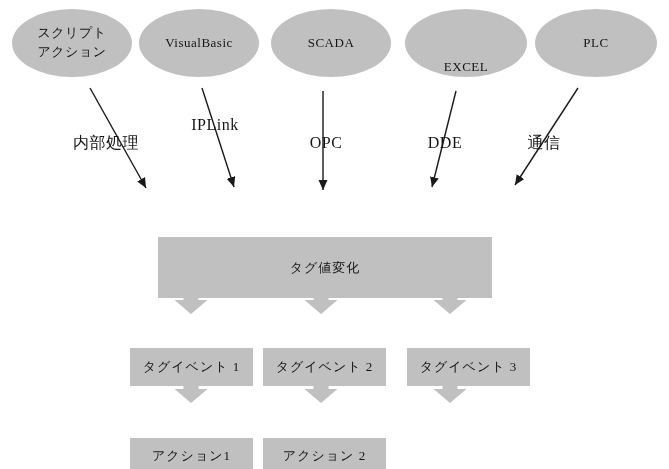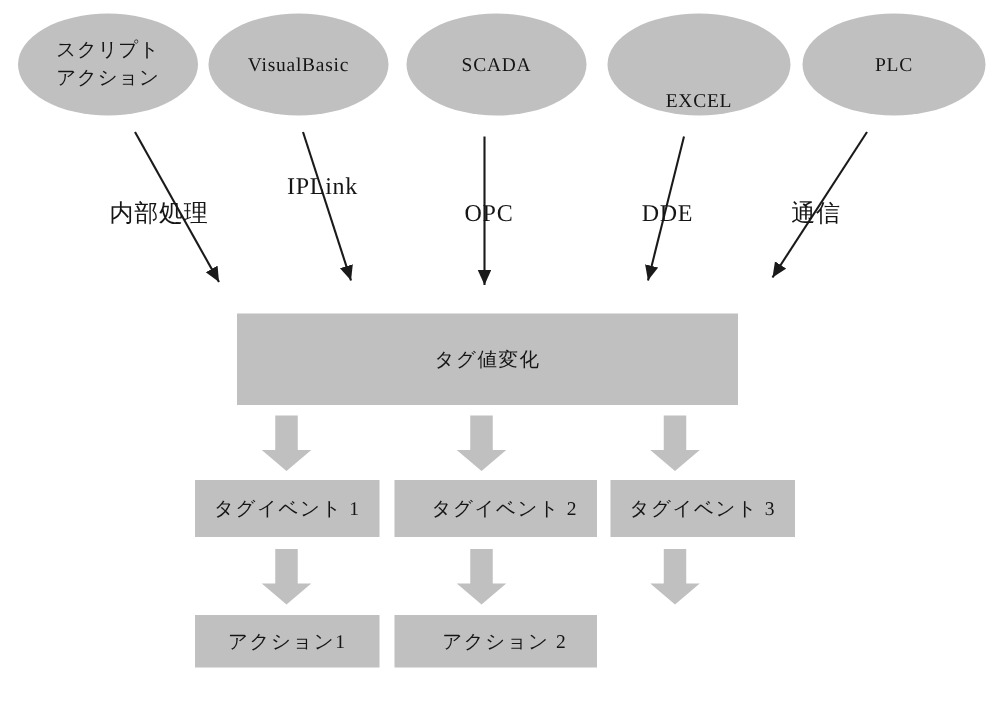--- a/index.html
+++ b/index.html
@@ -30,27 +30,27 @@
   }
   .cl1 { left:82px;  top:143px; }
   .cl2 { left:191px; top:125px;text-align:right; }
   .cl3 { left:302px; top:143px; }
   .cl4 { left:421px; top:143px; }
   .cl5 { left:520px; top:143px; }
 
   .rect {
     position:absolute; background:#c0c0c0;
     display:flex; align-items:center; justify-content:center;
-    font-size:13px; letter-spacing:1px; white-space:nowrap;
+    font-size:13px; letter-spacing:1px; white-space:nowrap;margin-top:28px;
   }
   .hub   { left:158px; top:209px; width:334px; height:61px; }
   .evt   { top:320px; height:38px; width:123px;align-items:center; }
   .act   { top:410px; height:35px; width:123px; }
   .col1  { left:130px; }
-  .col2  { left:263px;padding-left:12px; }
+  .col2  { left:263px; }
   .col3  { left:407px; }
 </style>
 </head>
 <body>
 
 <div class="canvas">
 
   <svg class="layer">
     <defs>
       <marker id="ah" markerUnits="userSpaceOnUse" markerWidth="12" markerHeight="10" refX="10" refY="4.5" orient="auto">

